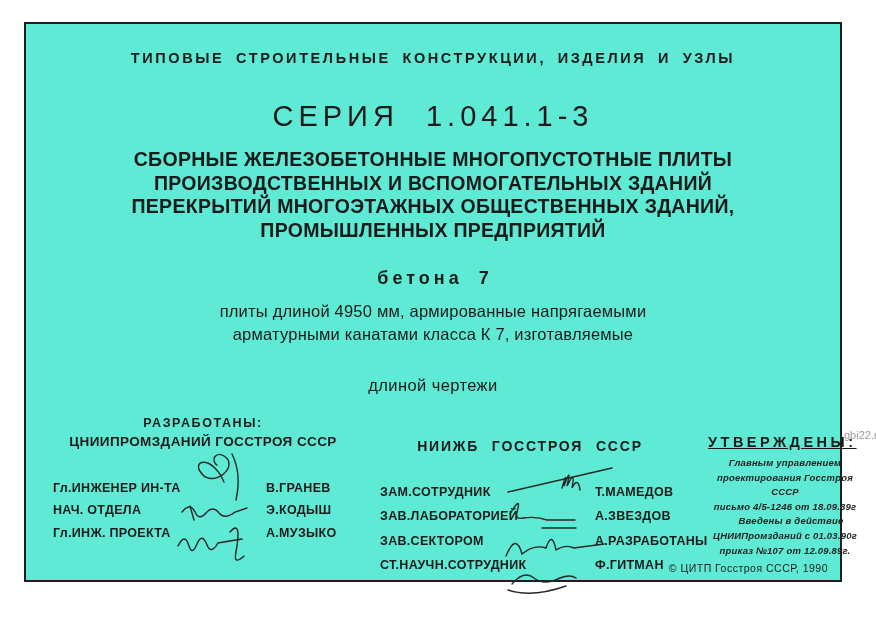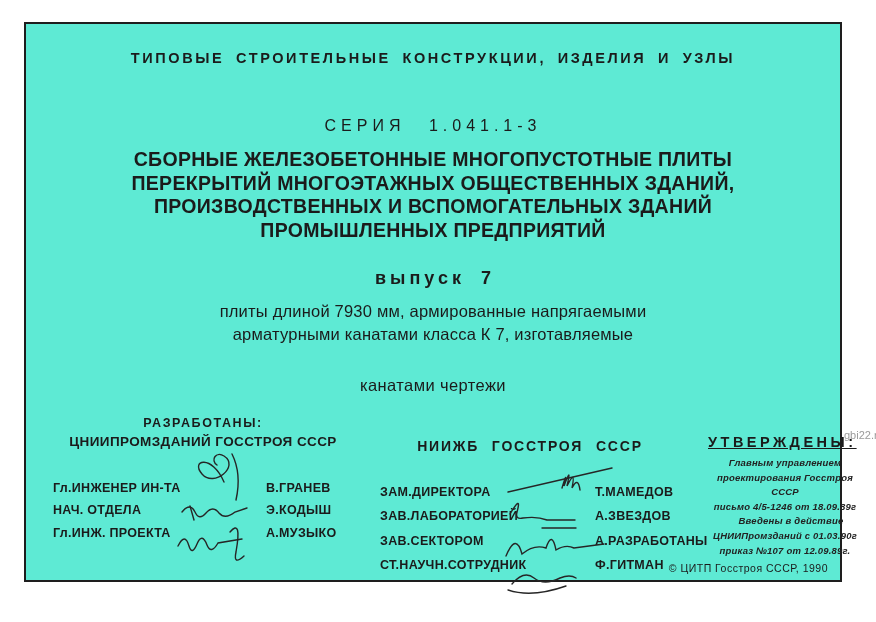--- a/index.html
+++ b/index.html
@@ -13,21 +13,21 @@
     position:absolute;left:24px;top:22px;width:818px;height:560px;
     box-sizing:border-box;border:2px solid #1e1e1e;background:#5eead4;
   }
   .abs{position:absolute;}
   .ctr{text-align:center;width:100%;left:0;}
 
   .doc-header{
     top:26px;font-size:14.5px;font-weight:600;letter-spacing:2.6px;word-spacing:5px;
   }
   .series{
-    top:93px;font-size:16px;font-weight:500;letter-spacing:5px;word-spacing:14px;
+    top:76px;font-size:29px;font-weight:500;letter-spacing:5px;word-spacing:14px;
   }
   .title{
     top:124px;font-size:19.5px;font-weight:700;line-height:23.6px;letter-spacing:0.3px;
   }
   .issue{
     top:244px;font-size:18px;font-weight:700;letter-spacing:4px;
   }
   .issue .num{margin-left:16px;letter-spacing:0;}
   .desc{
     top:276px;font-size:16.5px;font-weight:500;line-height:22.6px;letter-spacing:0.2px;
@@ -71,33 +71,33 @@
 <body>
 
 <div class="frame">
 
   <div class="abs ctr doc-header">ТИПОВЫЕ СТРОИТЕЛЬНЫЕ КОНСТРУКЦИИ, ИЗДЕЛИЯ И УЗЛЫ</div>
 
   <div class="abs ctr series">СЕРИЯ 1.041.1-3</div>
 
   <div class="abs ctr title">
     <div>СБОРНЫЕ ЖЕЛЕЗОБЕТОННЫЕ МНОГОПУСТОТНЫЕ ПЛИТЫ</div>
+    <div>ПРОИЗВОДСТВЕННЫХ И ВСПОМОГАТЕЛЬНЫХ ЗДАНИЙ</div>
     <div>ПЕРЕКРЫТИЙ МНОГОЭТАЖНЫХ ОБЩЕСТВЕННЫХ ЗДАНИЙ,</div>
-    <div>ПРОИЗВОДСТВЕННЫХ И ВСПОМОГАТЕЛЬНЫХ ЗДАНИЙ</div>
     <div>ПРОМЫШЛЕННЫХ ПРЕДПРИЯТИЙ</div>
   </div>
 
-  <div class="abs ctr issue"><span>выпуск</span><span class="num">7</span></div>
+  <div class="abs ctr issue"><span>бетона</span><span class="num">7</span></div>
 
   <div class="abs ctr desc">
-    <div>плиты длиной 7930 мм, армированные напрягаемыми</div>
+    <div>плиты длиной 4950 мм, армированные напрягаемыми</div>
     <div>арматурными канатами класса К 7, изготавляемые</div>
   </div>
 
-  <div class="abs ctr doctype">канатами чертежи</div>
+  <div class="abs ctr doctype">длиной чертежи</div>
 
   <div class="abs developed">
     <div class="lbl">РАЗРАБОТАНЫ:</div>
     <div class="org">ЦНИИПРОМЗДАНИЙ ГОССТРОЯ СССР</div>
   </div>
 
   <div class="abs col left-pos">
     <div>Гл.ИНЖЕНЕР ИН-ТА</div>
     <div>НАЧ. ОТДЕЛА</div>
     <div>Гл.ИНЖ. ПРОЕКТА</div>
@@ -113,21 +113,21 @@
     <path d="M66 6 C72 18 74 34 70 52"></path>
     <path d="M16 64 q8 -10 13 0 q4 9 11 1 q7 -8 13 0 q6 7 16 -1 l12 -4"></path>
     <path d="M24 58 l4 14"></path>
     <path d="M12 98 q7 -14 11 0 q3 10 8 -2 q5 -12 10 1 q4 10 11 -2 l24 -4"></path>
     <path d="M64 84 q12 -14 6 20 q-3 14 8 4"></path>
   </svg>
 
   <div class="abs institute-org">НИИЖБ ГОССТРОЯ СССР</div>
 
   <div class="abs col mid-pos">
-    <div>ЗАМ.ДИРЕКТОРА</div>
+    <div>ЗАМ.СОТРУДНИК</div>
     <div>ЗАВ.ЛАБОРАТОРИЕЙ</div>
     <div>ЗАВ.СЕКТОРОМ</div>
     <div>СТ.НАУЧН.СОТРУДНИК</div>
   </div>
   <div class="abs col mid-names">
     <div>Т.МАМЕДОВ</div>
     <div>А.ЗВЕЗДОВ</div>
     <div>А.РАЗРАБОТАНЫ</div>
     <div>Ф.ГИТМАН</div>
   </div>

